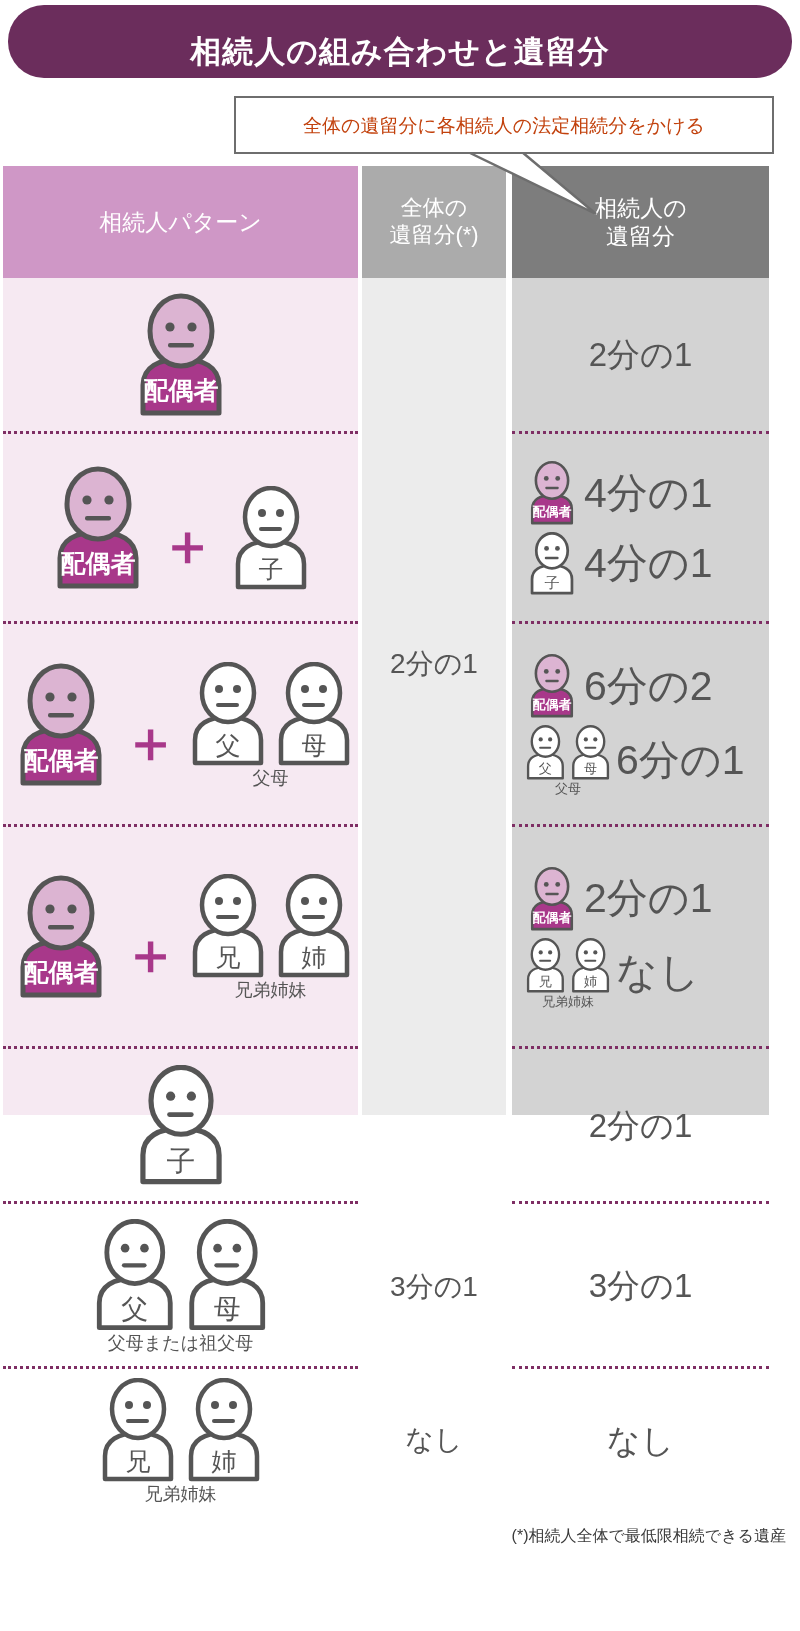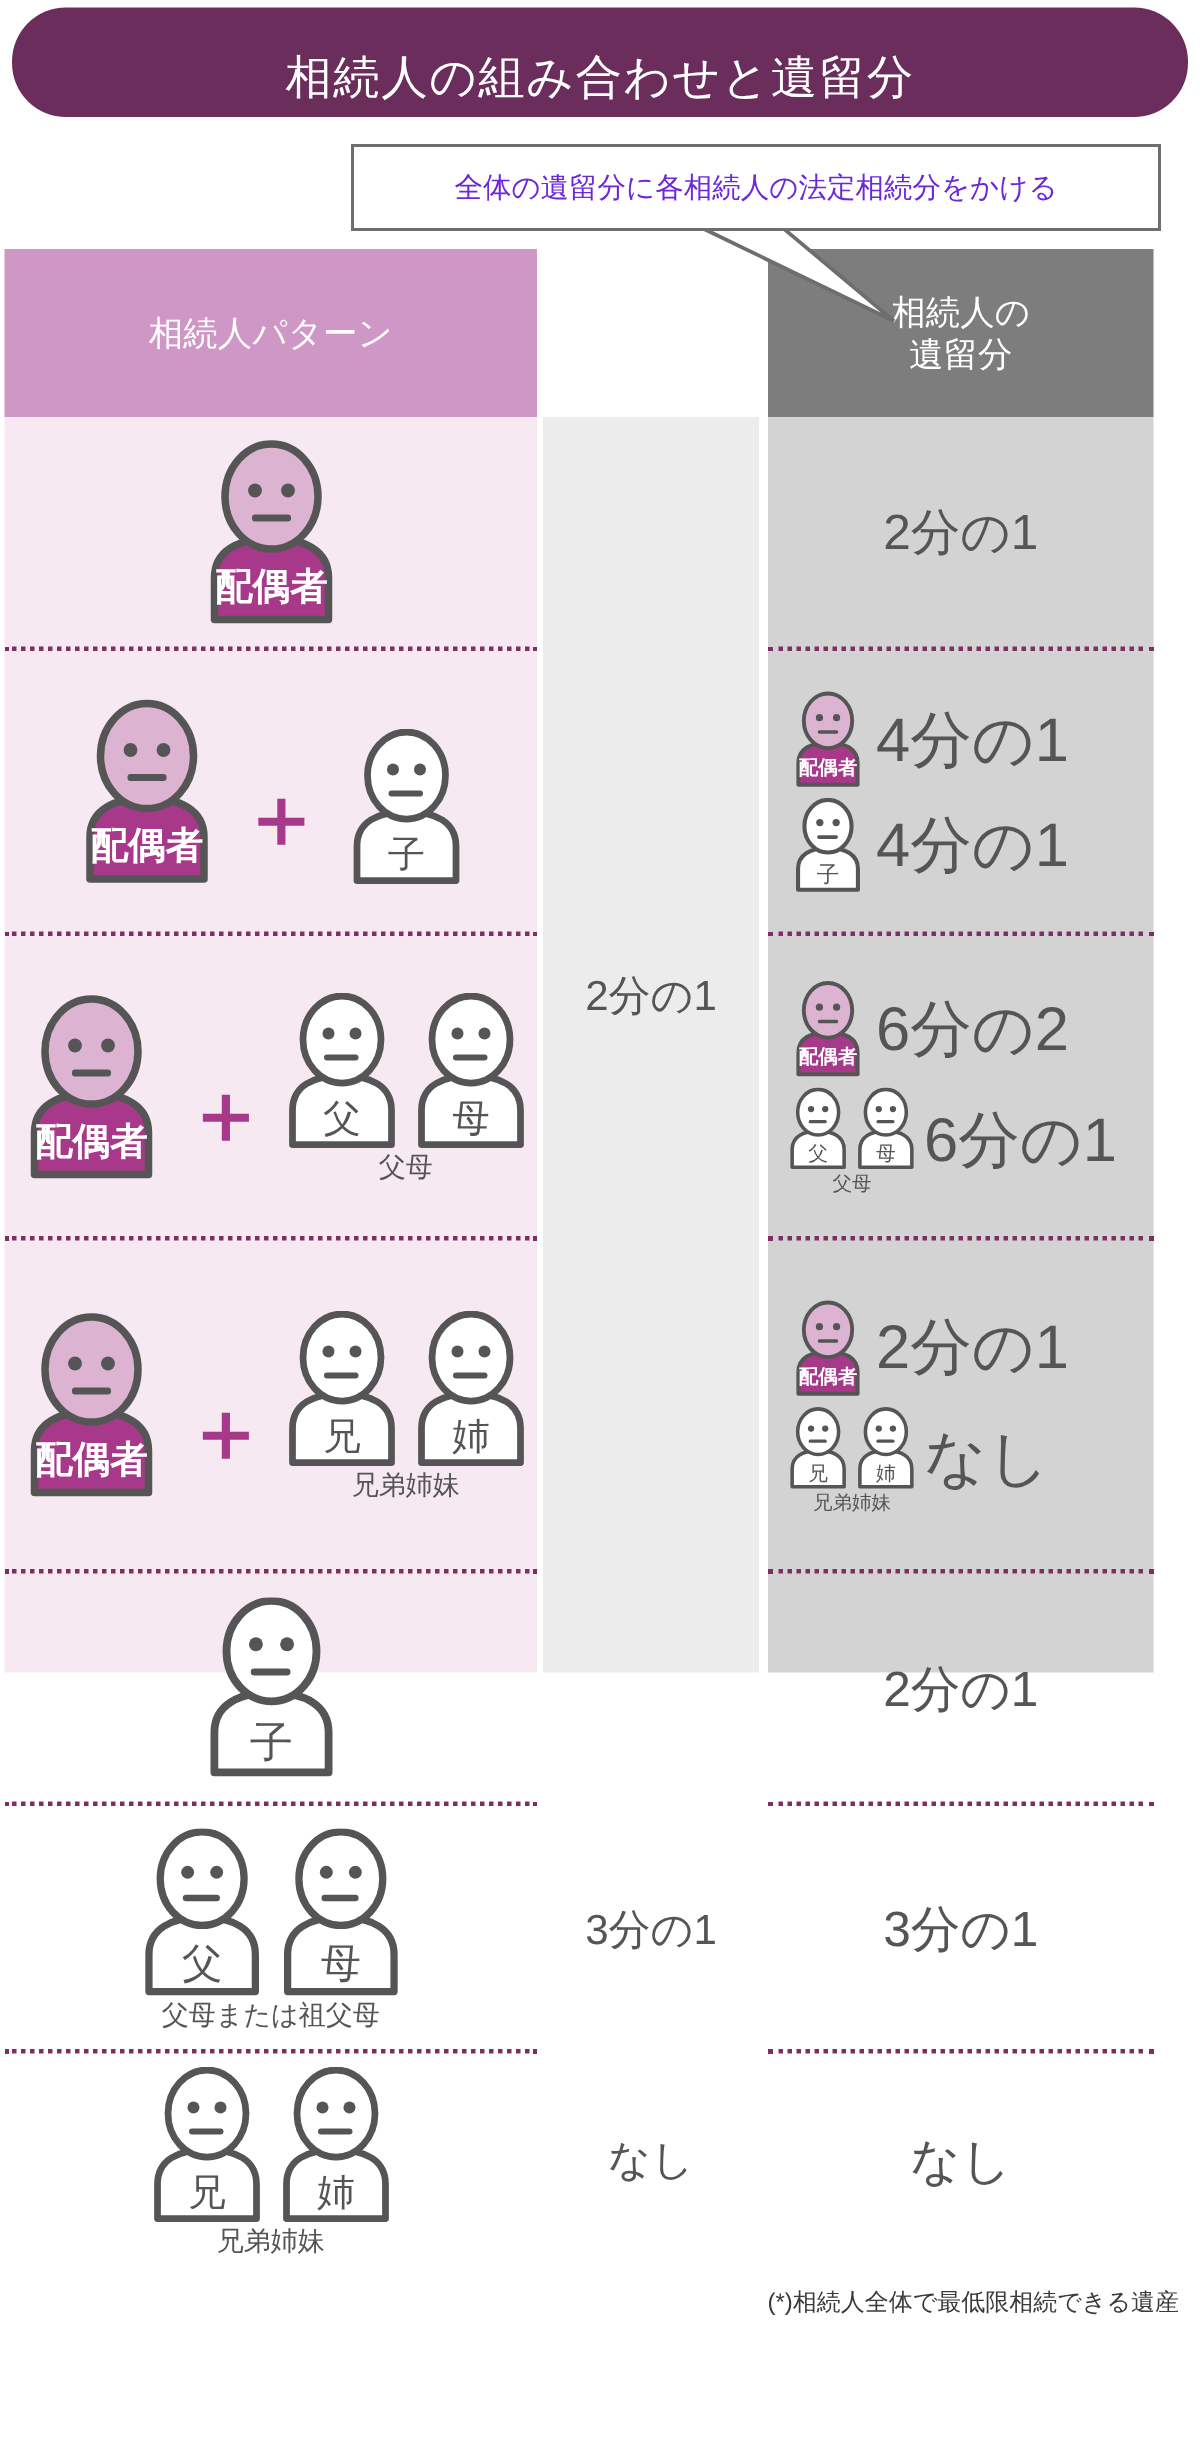--- a/index.html
+++ b/index.html
@@ -25,21 +25,21 @@
     background: #6B2D5C;
     border-radius: 36px;
     display: flex;
     align-items: center;
     justify-content: center;
     box-sizing: border-box;
   }
   .title-bar .title-text {
     color: #ffffff;
     font-size: 31px;
-    font-weight: normal;
+    font-weight: bold;
     letter-spacing: 1px;
     line-height: 1;
     margin-top: 20px;
   }
 
   
   .callout {
     position: absolute;
     left: 234px;
     top: 96px;
@@ -47,21 +47,21 @@
     height: 58px;
     background: #ffffff;
     border: 2px solid #6E6E6E;
     box-sizing: border-box;
     display: flex;
     align-items: center;
     justify-content: center;
     z-index: 30;
   }
   .callout .callout-text {
-    color: #6d28d9;
+    color: #c2410c;
     font-size: 19px;
     line-height: 1;
     white-space: nowrap;
   }
   .callout-tail {
     position: absolute;
     left: 460px;
     top: 150px;
     width: 150px;
     height: 70px;
@@ -410,20 +410,26 @@
             <text x="123" y="92" text-anchor="middle" font-family="'Liberation Sans', sans-serif" font-size="25" fill="#555555">姉</text>
           </svg>
           <span class="caption">兄弟姉妹</span>
         </div>
       </div>
 
     </div>
   </div>
 
   <div class="col col-2">
+    <div class="hdr">
+      <div>
+        <div>全体の</div>
+        <div>遺留分(*)</div>
+      </div>
+    </div>
     <div class="body-2"></div>
     <div class="c2cell c2-a">2分の1</div>
     <div class="c2cell c2-b"></div>
     <div class="c2cell c2-c">3分の1</div>
     <div class="c2cell c2-d">なし</div>
   </div>
 
   <div class="col col-3">
     <div class="hdr">
       <div>

